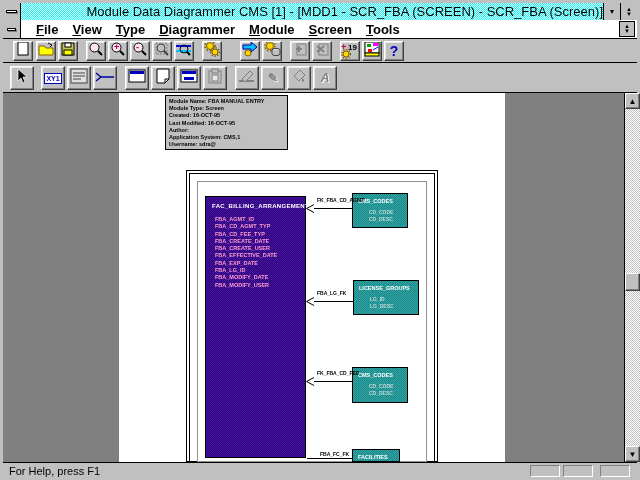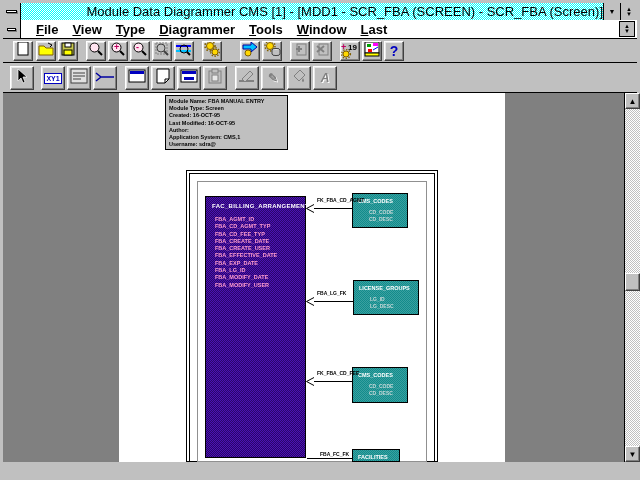--- a/index.html
+++ b/index.html
@@ -120,23 +120,23 @@
   <div class="abs menubar">
     <div class="mdi-sysbtn">
         <span class="dash"></span>
       </div>
     <div class="menu-items">
 
     <span class="menu-item">File</span>
         <span class="menu-item">View</span>
         <span class="menu-item">Type</span>
         <span class="menu-item">Diagrammer</span>
+        <span class="menu-item">Module</span>
+        <span class="menu-item">Screen</span>
         <span class="menu-item">Tools</span>
-        <span class="menu-item">Window</span>
-        <span class="menu-item">Last</span>
       </div>
     <div class="mdi-restore">
       <span class="stack">
           <span>▲</span>
           <span>▼</span>
         </span>
     </div>
   </div>
 
   <div class="abs toolbar tb1">
@@ -403,14 +403,20 @@
   <div class="abs vscroll">
     <div class="sc-btn" style="top:0">
         <span>▲</span>
       </div>
     <div class="sc-thumb"></div>
     <div class="sc-btn" style="bottom:0">
         <span>▼</span>
       </div>
   </div>
 
+  <div class="abs statusbar">
+    <span class="status-text">For Help, press F1</span>
+    <span class="status-box" style="left:527px"></span>
+    <span class="status-box" style="left:560px"></span>
+    <span class="status-box" style="left:597px"></span>
+  </div>
 
 </div>
 
 </body></html>

